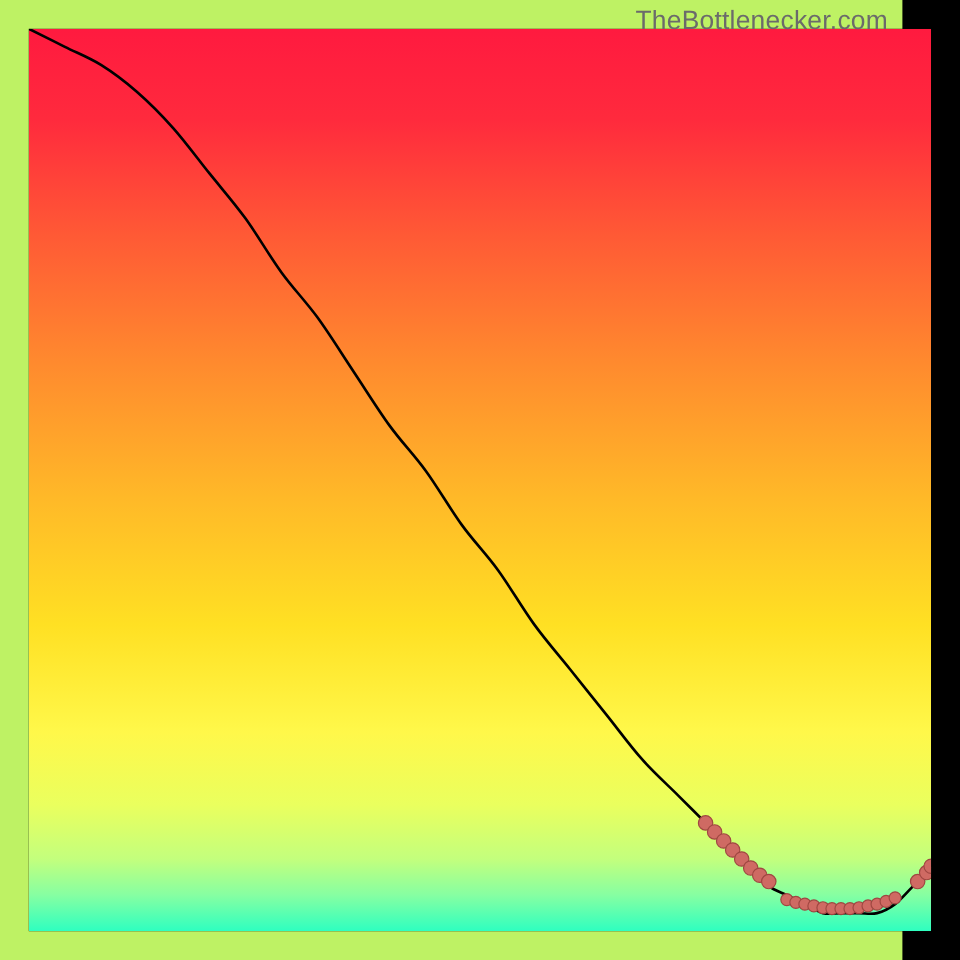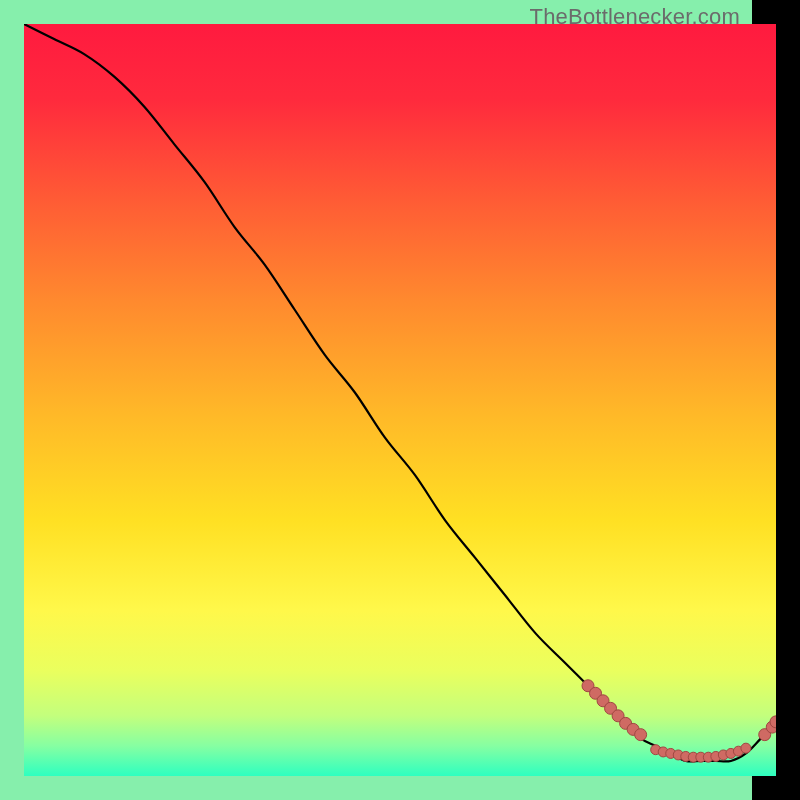--- a/index.html
+++ b/index.html
@@ -8,21 +8,21 @@
     width: 800px;
     height: 800px;
     background: #000;
     overflow: hidden;
     font-family: Arial, Helvetica, sans-serif;
   }
   .stage {
     position: relative;
     width: 752px;
     height: 800px;
-    background: #86efac;
+    background: #bef264;
   }
   .watermark {
     position: absolute;
     top: 4px;
     right: 12px;
     color: #6b6b6b;
     font-size: 22px;
     font-weight: 500;
     letter-spacing: 0.2px;
     z-index: 50;

